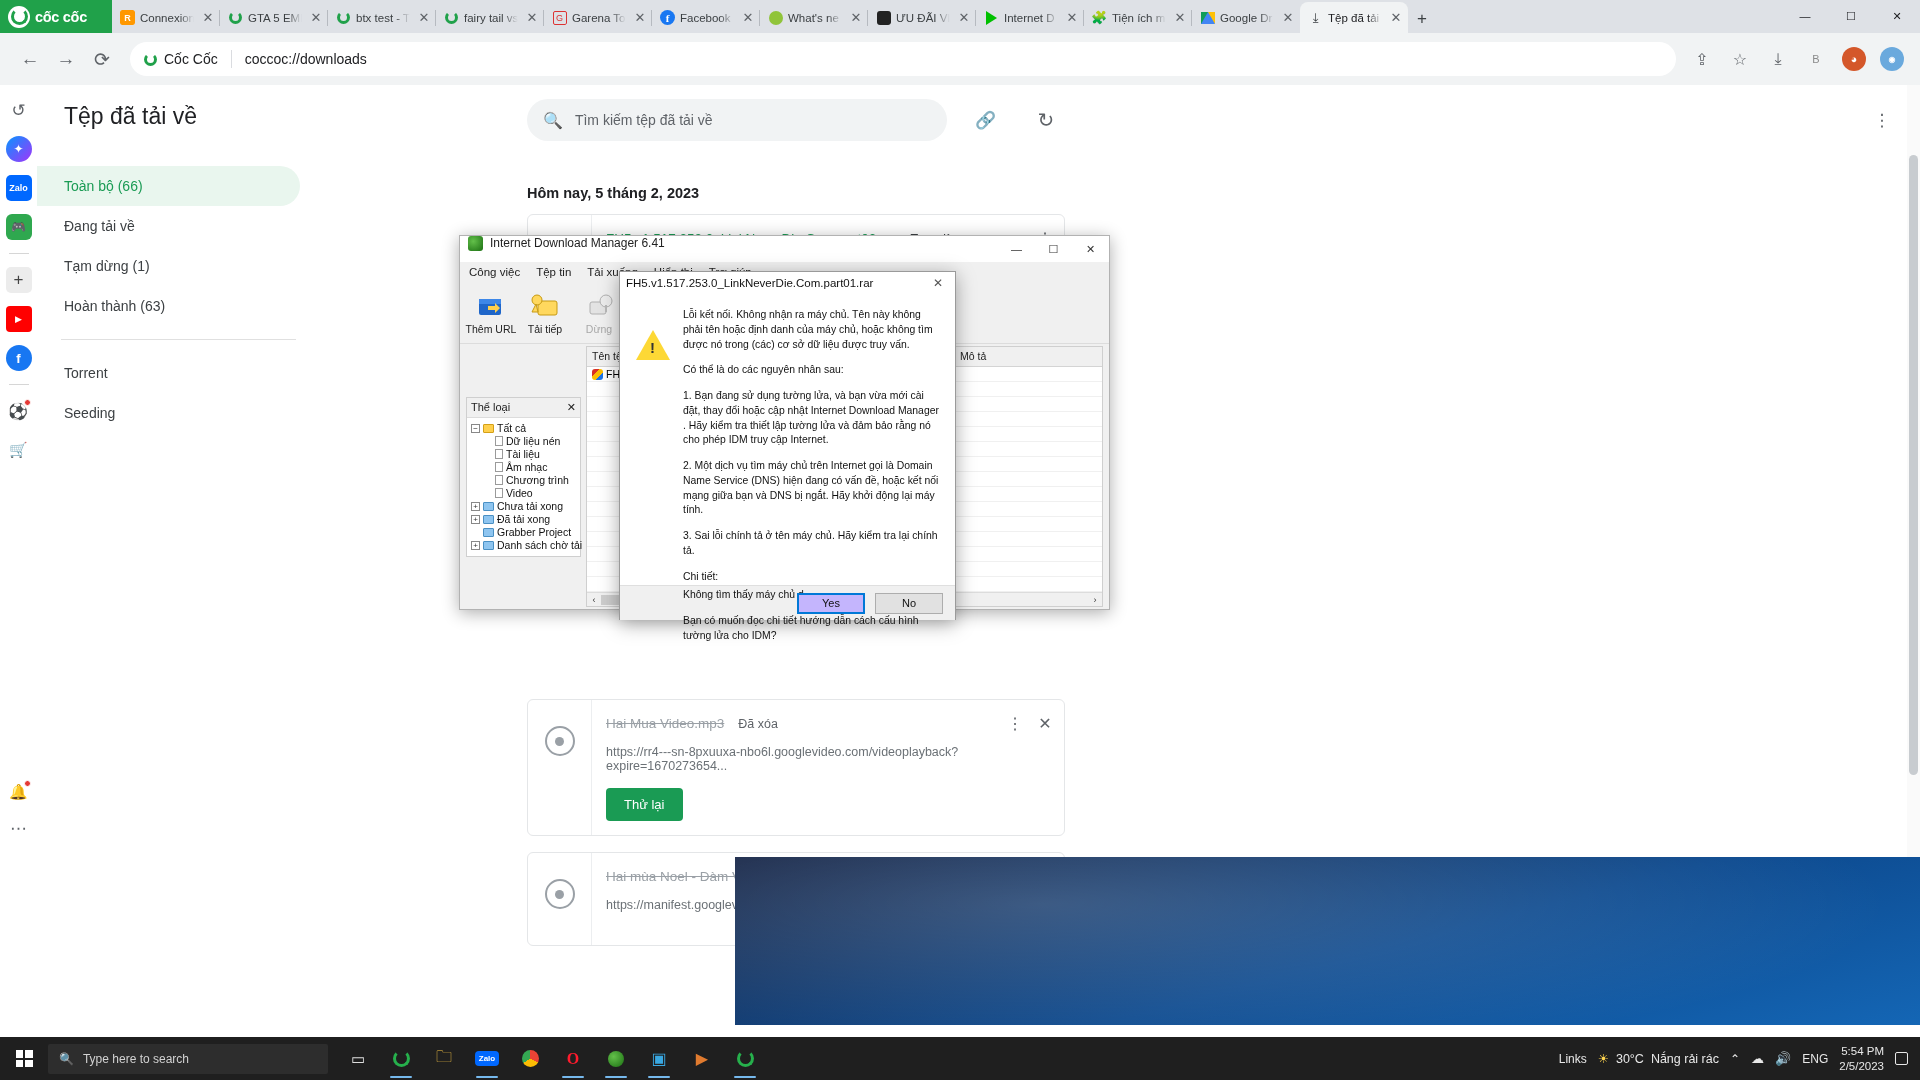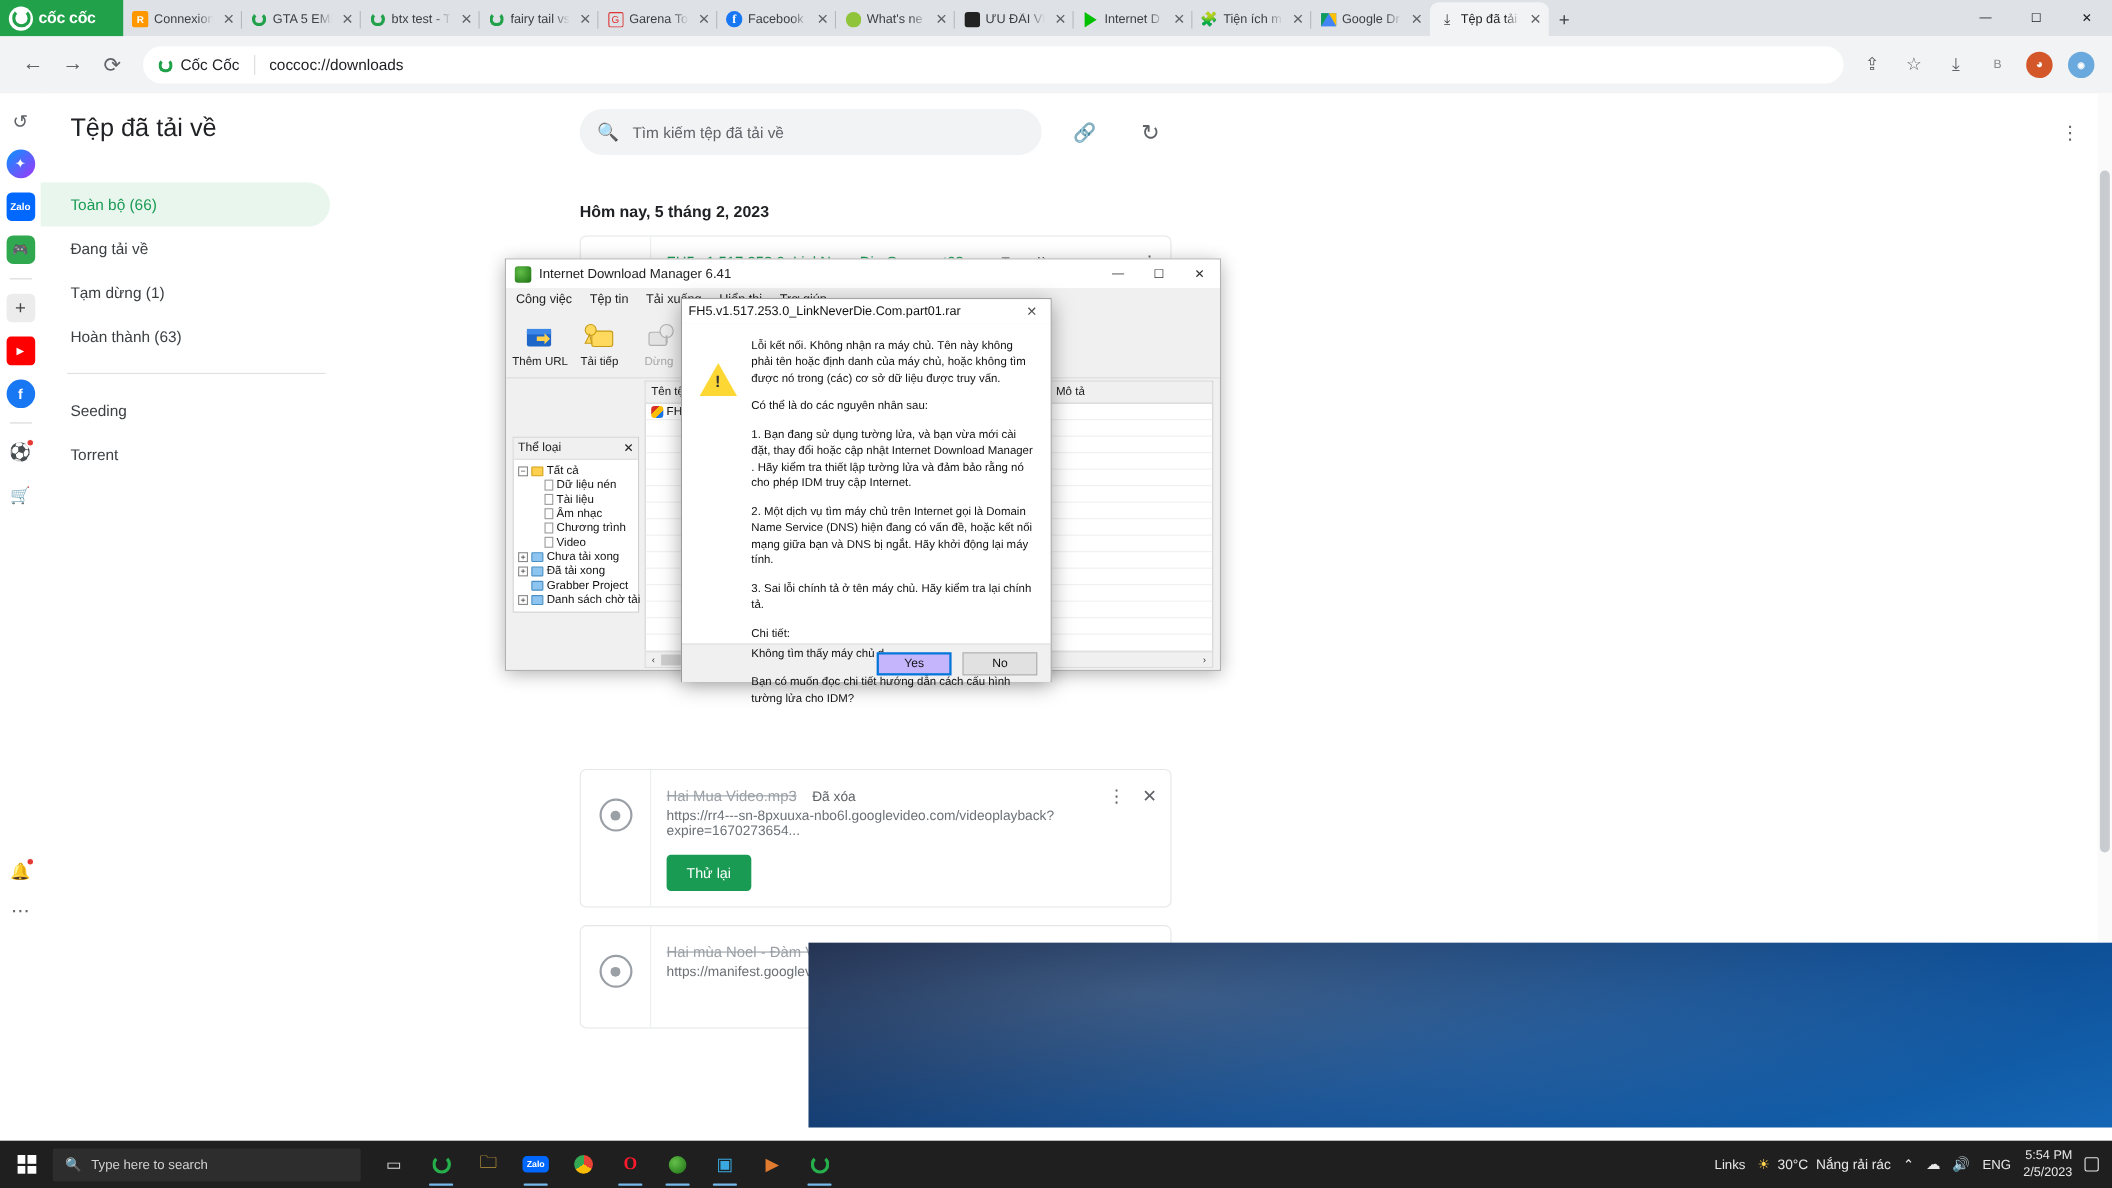--- a/index.html
+++ b/index.html
@@ -157,39 +157,39 @@
   .rar-ico::after { content:""; position:absolute; inset:7px; background:#eee; border-radius:1px;}
   .disc-ico { width: 30px; height: 30px; border-radius: 50%; border: 2px solid #9aa0a6;
               display: flex; align-items: center; justify-content: center; }
   .disc-ico::after { content:""; width:9px;height:9px;border-radius:50%;background:#9aa0a6; }
   .dl-body { flex: 1; padding: 16px 14px 14px 14px; position: relative; }
   .dl-row1 { display: flex; align-items: baseline; gap: 14px; }
   .dl-name { font-size: 13.5px; color: #1a9b54; }
   .dl-name.deleted { color: #9aa0a6; text-decoration: line-through; }
   .dl-status { font-size: 12.5px; color: #3c4043; }
   .dl-status.muted { color: #5f6368; }
-  .dl-url { margin-top: 3px; font-size: 12.5px; color: #6b7176; }
+  .dl-url { margin-top: 14px; font-size: 12.5px; color: #6b7176; }
   .retry-btn { margin-top: 15px; display: inline-block; background: #1a9b54; color: #fff;
                font-size: 13px; padding: 9px 18px; border-radius: 4px; }
   .dl-actions { position: absolute; right: 10px; top: 14px; display: flex; gap: 12px; }
   .dl-act-ico { font-size: 16px; color: #5f6368; width: 18px; text-align: center; }
 
   
   .scrollbar { position: absolute; right: 0; top: 85px; width: 13px; height: 772px; background: #fafafa; }
   .scrollthumb { position: absolute; right: 2px; top: 70px; width: 9px; height: 620px;
                  background: #c8ccd0; border-radius: 5px; }
 
   
   .idm {
     position: absolute; left: 459px; top: 235px; width: 651px; height: 375px;
     background: #f0f0f0; border: 1px solid #b2b2b2;
     box-shadow: 0 3px 16px rgba(0,0,0,.32);
     font-family: "Liberation Sans", sans-serif;
   }
-  .idm-title { height: 26px; background: #fff; display: flex; align-items: center;
+  .idm-title { height: 26px; background: #fff; display: flex; align-items: flex-start;
                padding-left: 8px; gap: 7px; font-size: 12px; color: #222; }
   .idm-logo { width: 15px; height: 15px; border-radius: 3px;
               background: radial-gradient(circle at 35% 35%, #63c04a, #1b6f12); }
   .idm-wc { margin-left: auto; display: flex; }
   .idm-wcb { width: 37px; height: 26px; display: flex; align-items: center;
              justify-content: center; font-size: 11px; color: #333; }
   .idm-menu { height: 19px; display: flex; align-items: center; gap: 16px;
               padding-left: 9px; font-size: 11.5px; color: #222; background: #f0f0f0; }
   .idm-toolbar { height: 63px; background: #f0f0f0; display: flex; align-items: flex-start;
                  padding: 4px 4px 0 4px; border-bottom: 1px solid #dcdcdc; }
@@ -434,22 +434,22 @@
 <div class="page">
 
   <div class="dl-sidebar">
     <div class="dl-title">Tệp đã tải về</div>
     <div class="dl-nav">
       <div class="dl-nav-item active">Toàn bộ (66)</div>
       <div class="dl-nav-item">Đang tải về</div>
       <div class="dl-nav-item">Tạm dừng (1)</div>
       <div class="dl-nav-item">Hoàn thành (63)</div>
       <div class="dl-nav-sep"></div>
+      <div class="dl-nav-item">Torrent</div>
       <div class="dl-nav-item">Seeding</div>
-      <div class="dl-nav-item">Torrent</div>
     </div>
   </div>
 
   <div class="dl-main">
     <div class="dl-search-row">
       <div class="search-box">
         <span class="search-ico">🔍</span>
         <span>Tìm kiếm tệp đã tải về</span>
       </div>
       <div class="dl-act">🔗</div>

